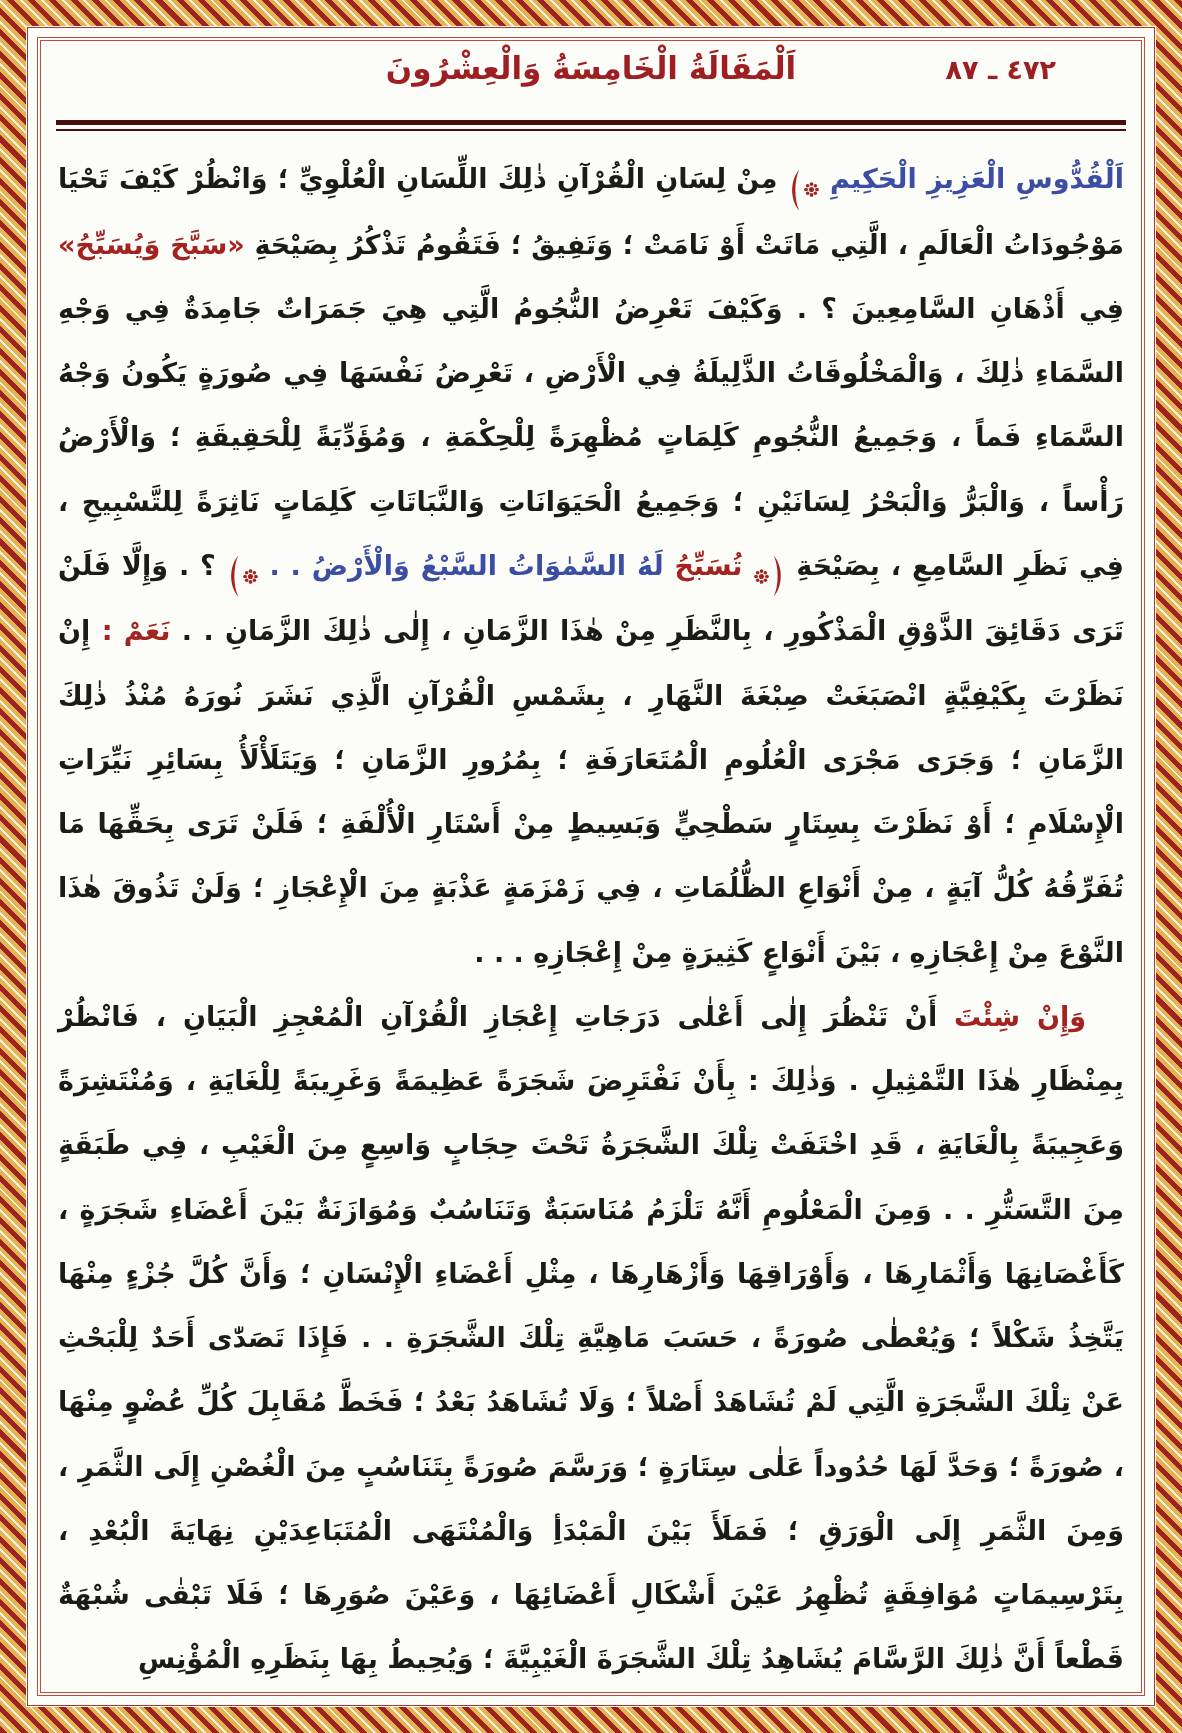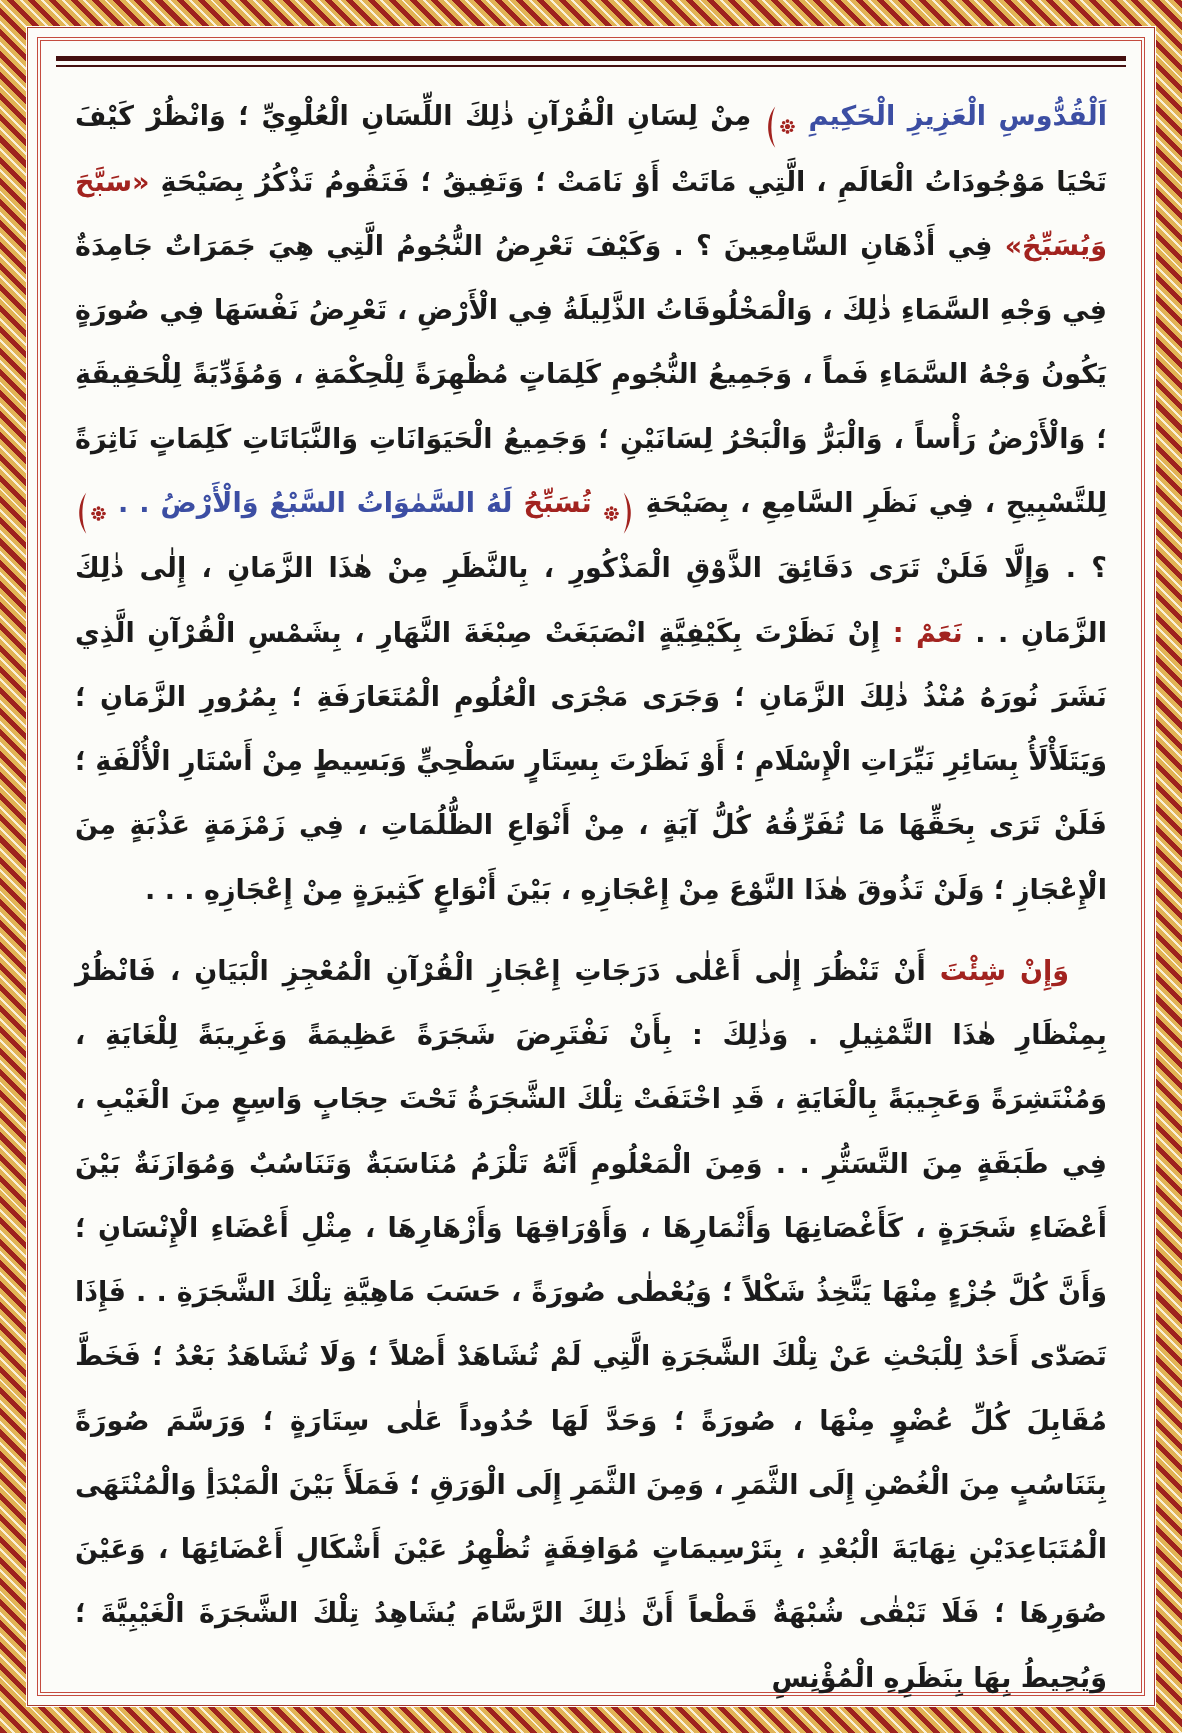--- a/index.html
+++ b/index.html
@@ -34,37 +34,41 @@
     position:absolute; right:72px; top:8px;
     color:#9e1f22; font-size:27px; font-weight:bold; white-space:nowrap;
   }
   .rule { margin:10px 2px 0 2px; border-top:5px solid #451010; border-bottom:2px solid #451010; height:4px; }
 
   .body-block {
     margin:16px 4px 0 4px;
     font-size:27px; font-weight:bold; color:#1b1b1b;
     line-height:2.38; text-align:justify;
   }
-  .para { margin:17px; }
+  .para { margin:0; }
   .para.indent { text-indent:38px; }
   .seg-ink  { color:#1b1b1b; }
   .seg-red  { color:#a2231f; }
   .seg-blue { color:#3c4ea3; }
   .orn { color:#a2231f; display:inline-block; vertical-align:-9px; line-height:0; }
   .orn svg { display:inline-block; vertical-align:middle; }
 </style>
 </head>
 <body>
 
 <div class="page">
   <div class="braid-edge-outer"></div>
   <div class="braid"></div>
   <div class="sheet">
     <div class="redframe"></div>
     <div class="content">
+      <div class="header-row">
+        <div class="page-title">اَلْمَقَالَةُ الْخَامِسَةُ وَالْعِشْرُونَ</div>
+        <div class="page-num">٤٧٢ ـ ٨٧</div>
+      </div>
       <div class="rule"></div>
       <div class="body-block">
           <p class="para"><span class="seg-blue">اَلْقُدُّوسِ الْعَزِيزِ الْحَكِيمِ</span> <span class="orn"><svg width="17" height="17" viewBox="0 0 20 20" fill="currentColor">
                 <circle cx="10" cy="10" r="3"></circle>
                 <circle cx="10" cy="3.6" r="2.2"></circle>
                 <circle cx="10" cy="16.4" r="2.2"></circle>
                 <circle cx="3.6" cy="10" r="2.2"></circle>
                 <circle cx="16.4" cy="10" r="2.2"></circle>
                 <circle cx="5.5" cy="5.5" r="2.1"></circle>
                 <circle cx="14.5" cy="5.5" r="2.1"></circle>

